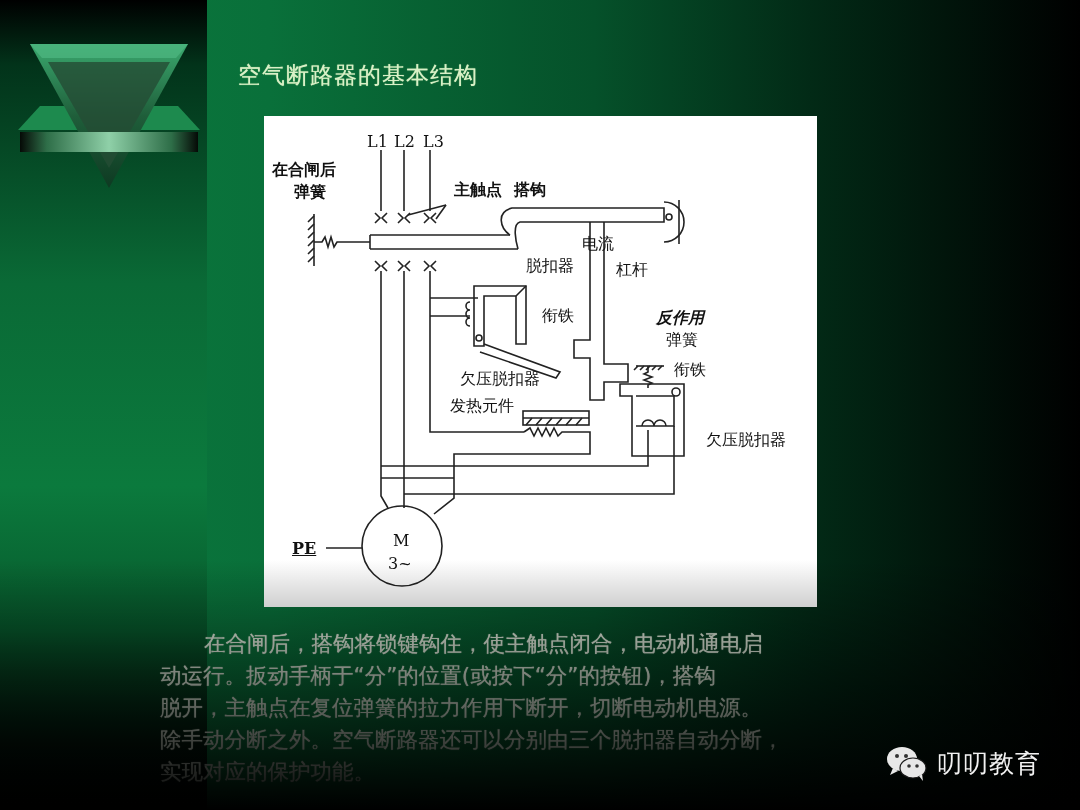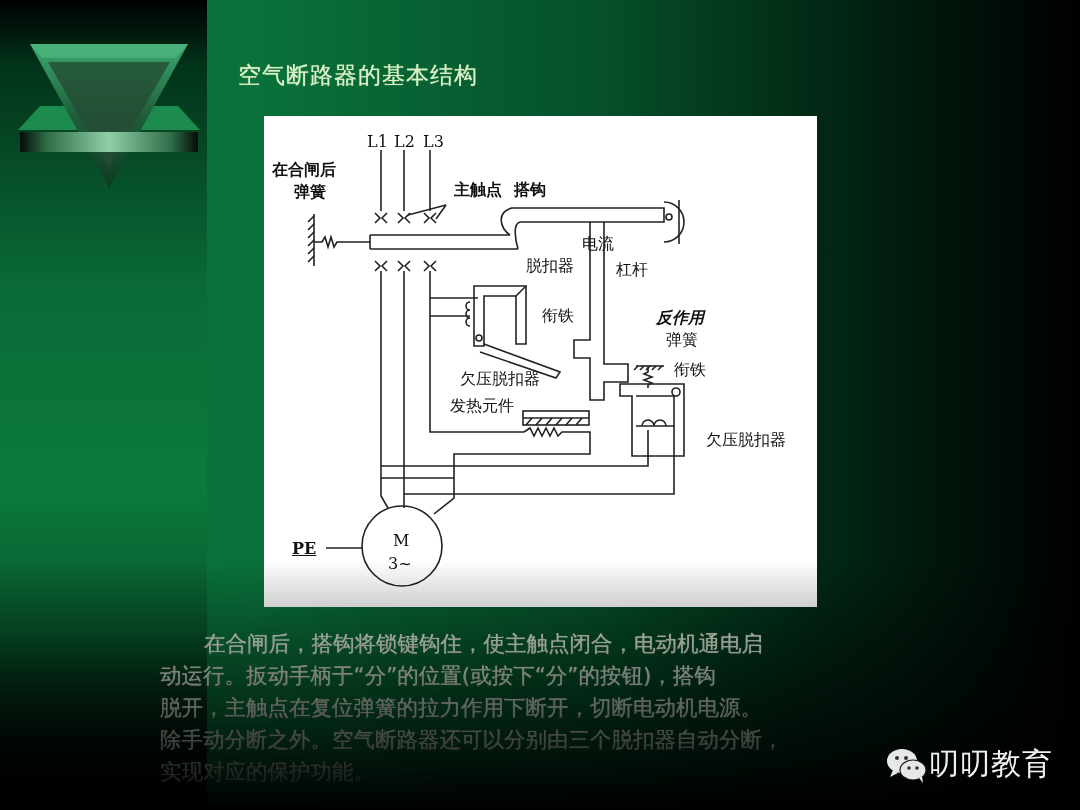--- a/index.html
+++ b/index.html
@@ -32,21 +32,21 @@
   .lbl.bold { font-weight: bold; }
   .lbl.ser { font-family: "DejaVu Serif", "Liberation Serif", serif; }
   .body-text {
     position: absolute; left: 160px; top: 628px; width: 780px;
     color: #e4eee0; font-size: 21.5px; line-height: 32px;
     text-shadow: 0 0 1px #c8d8c0;
   }
   .body-text p { margin: 0; }
   .body-text p.indent { padding-left: 44px; }
   .watermark { position: absolute; left: 885px; top: 744px; display: flex; align-items: center; }
-  .watermark .wm-text { color: #f2f2f2; font-size: 30px; margin-left: 0; letter-spacing: 1px; }
+  .watermark .wm-text { color: #f2f2f2; font-size: 25px; margin-left: 8px; letter-spacing: 1px; }
 </style>
 </head>
 <body>
 
 <div class="left-strip"></div>
 
 <svg class="logo" viewBox="0 0 182 150" width="182" height="150">
   <defs>
     <linearGradient id="tri" x1="0" y1="0" x2="0" y2="1">
       <stop offset="0" stop-color="#3aa86e"></stop>

